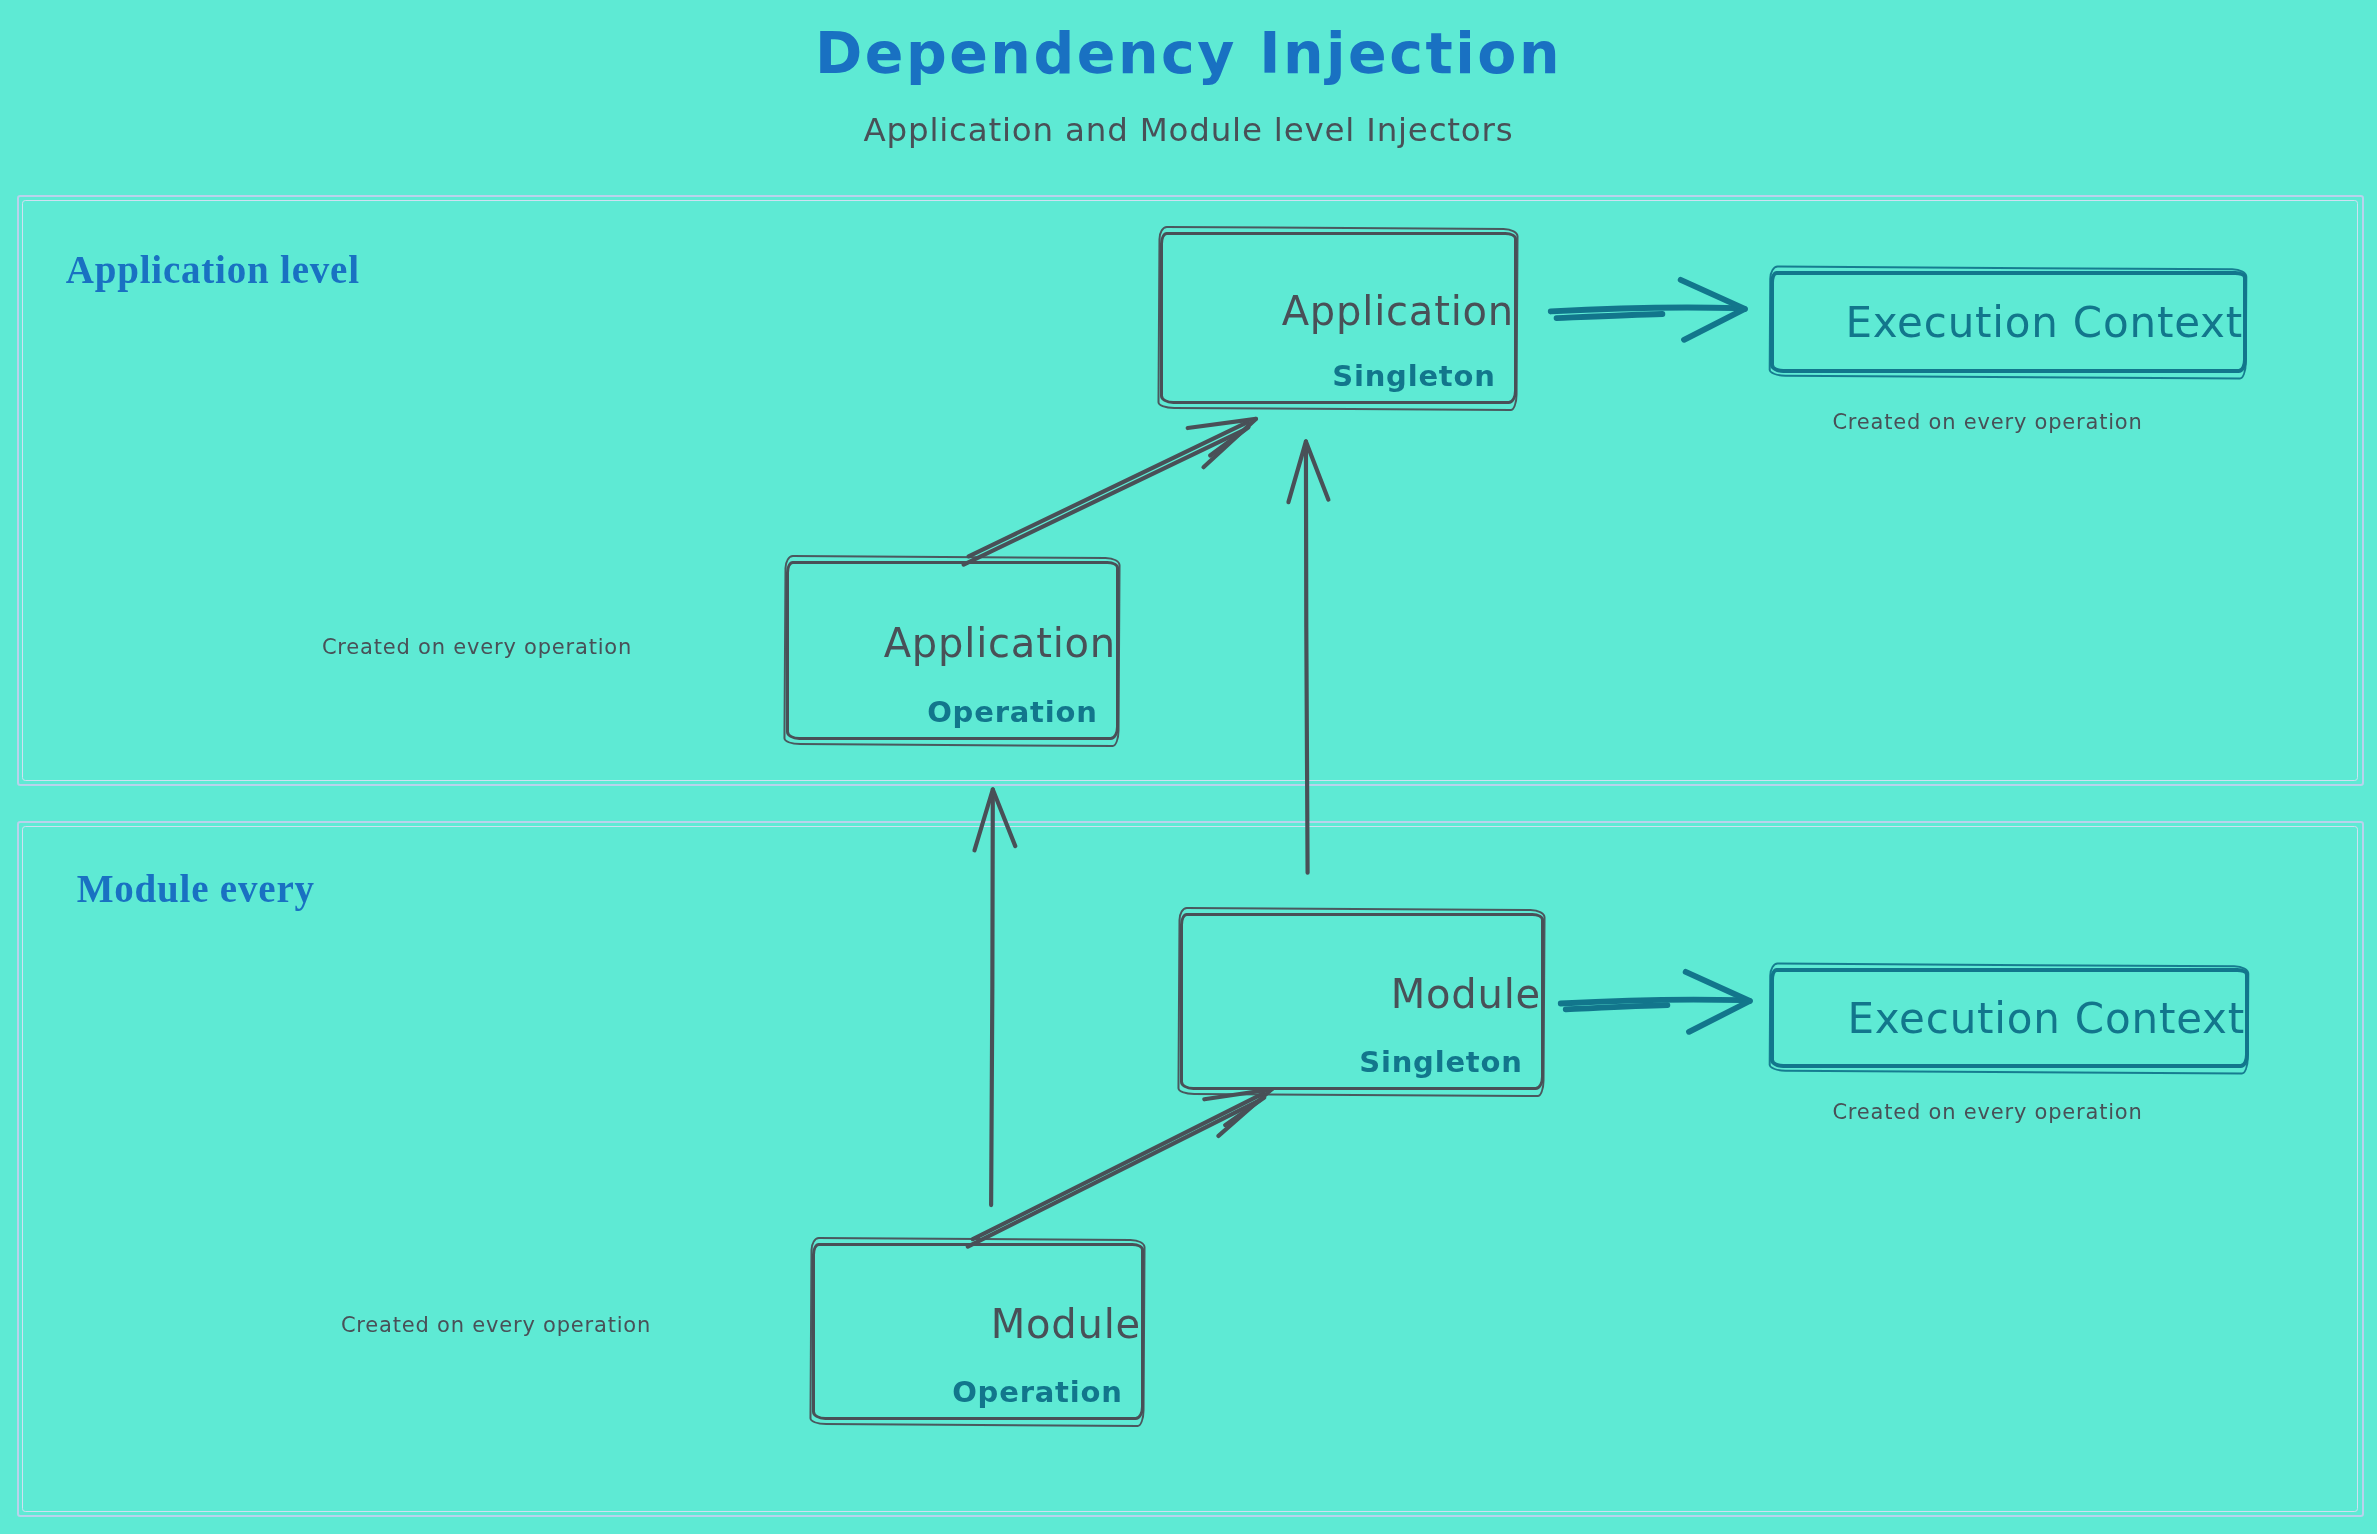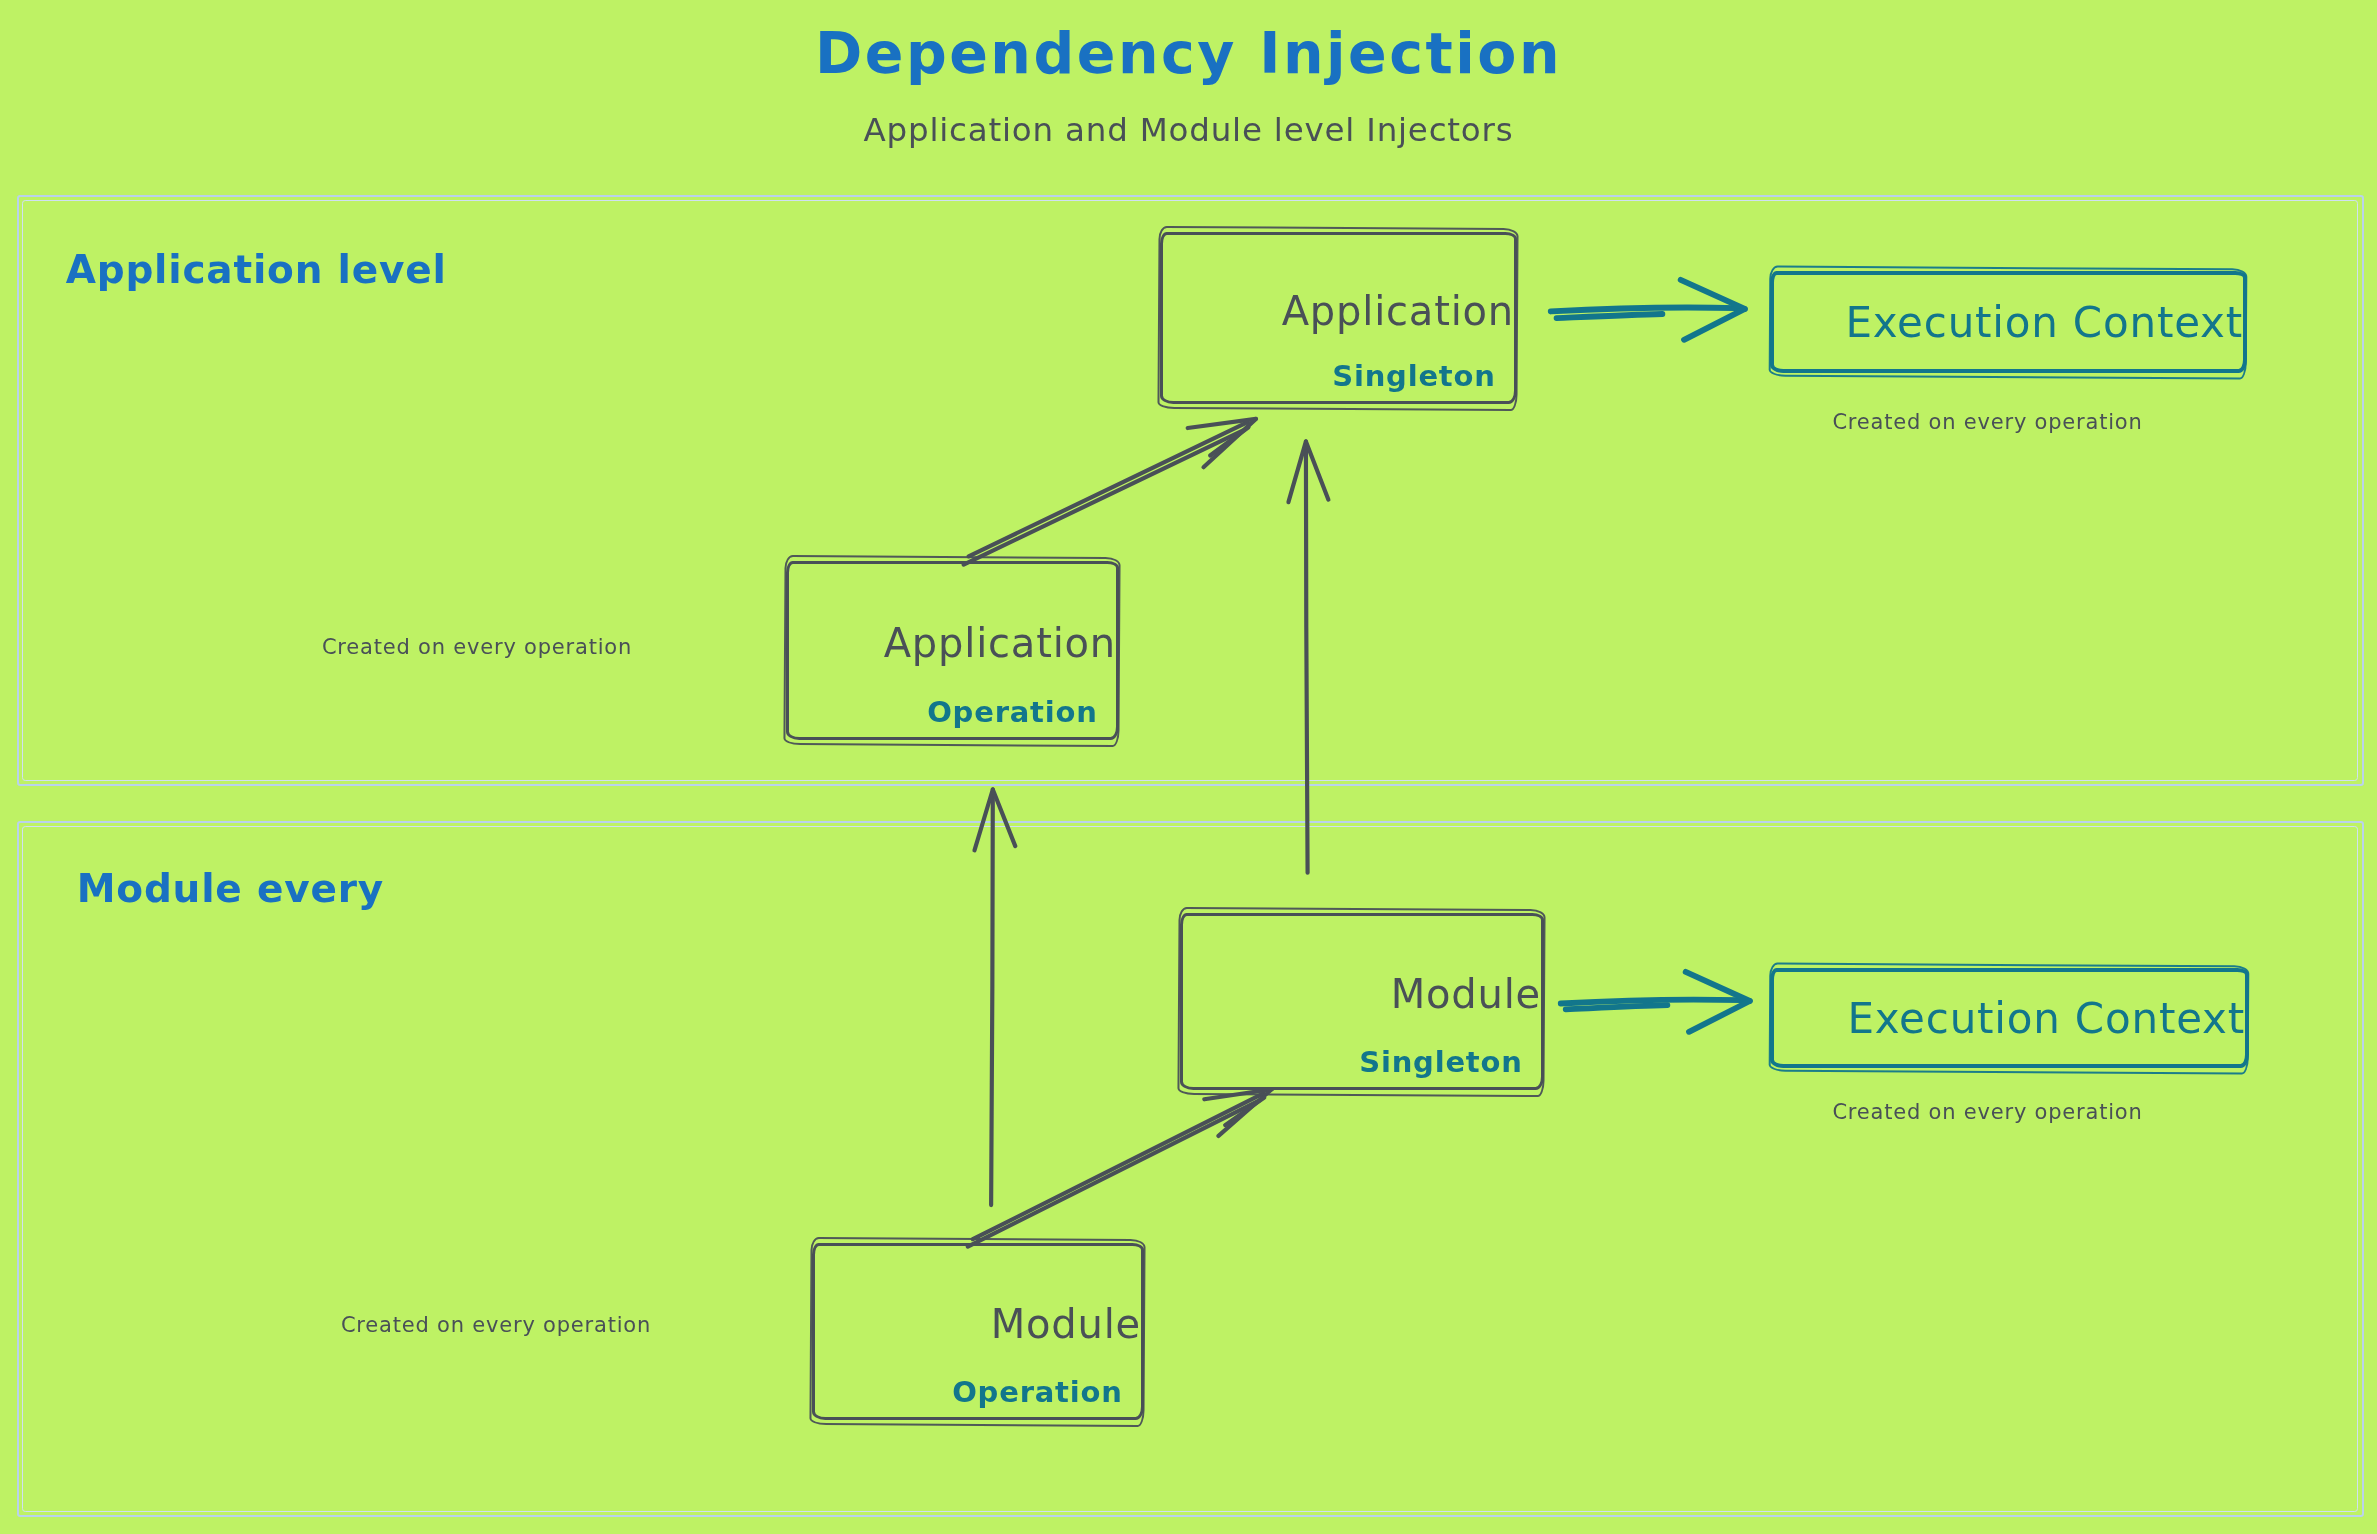--- a/index.html
+++ b/index.html
@@ -6,21 +6,21 @@
     --accent-blue:#1971c2;
     --stroke-gray:#495057;
     --accent-teal:#12768c;
     --section-border:#b9d2ec;
   }
   *{box-sizing:border-box;}
   html,body{margin:0;padding:0;background:#ffffff;}
   .canvas{
     position:relative;
     width:2377px;height:1534px;
-    background:#bef264;
+    background:#5eead4;
     font-family:"DejaVu Sans",sans-serif;
     color:var(--stroke-gray);
     overflow:hidden;
   }
   
   .title{
     position:absolute;top:20px;left:0;width:100%;
     text-align:center;
     font-size:57px;font-weight:bold;letter-spacing:2.5px;
     color:var(--accent-blue);
@@ -41,20 +41,21 @@
     content:"";position:absolute;inset:3.3px;
     border:1.7px solid #cfe0f2;border-radius:3.3px;
     pointer-events:none;
   }
   #section-app{top:195px;height:591px;}
   #section-module{top:821px;height:696px;}
   .section-label{
     position:absolute;
     font-size:39px;font-weight:600;letter-spacing:0.8px;
     color:var(--accent-blue);
+    font-family:Liberation Serif, serif;
   }
   #label-app{left:47px;top:50px;}
   #label-module{left:58px;top:43px;}
   
   .box{
     position:absolute;
     display:flex;align-items:center;justify-content:flex-end;
     border:3.3px solid var(--stroke-gray);
     border-radius:6.7px 11.7px 8.3px 13.3px / 11.7px 6.7px 13.3px 8.3px;
     color:var(--stroke-gray);

